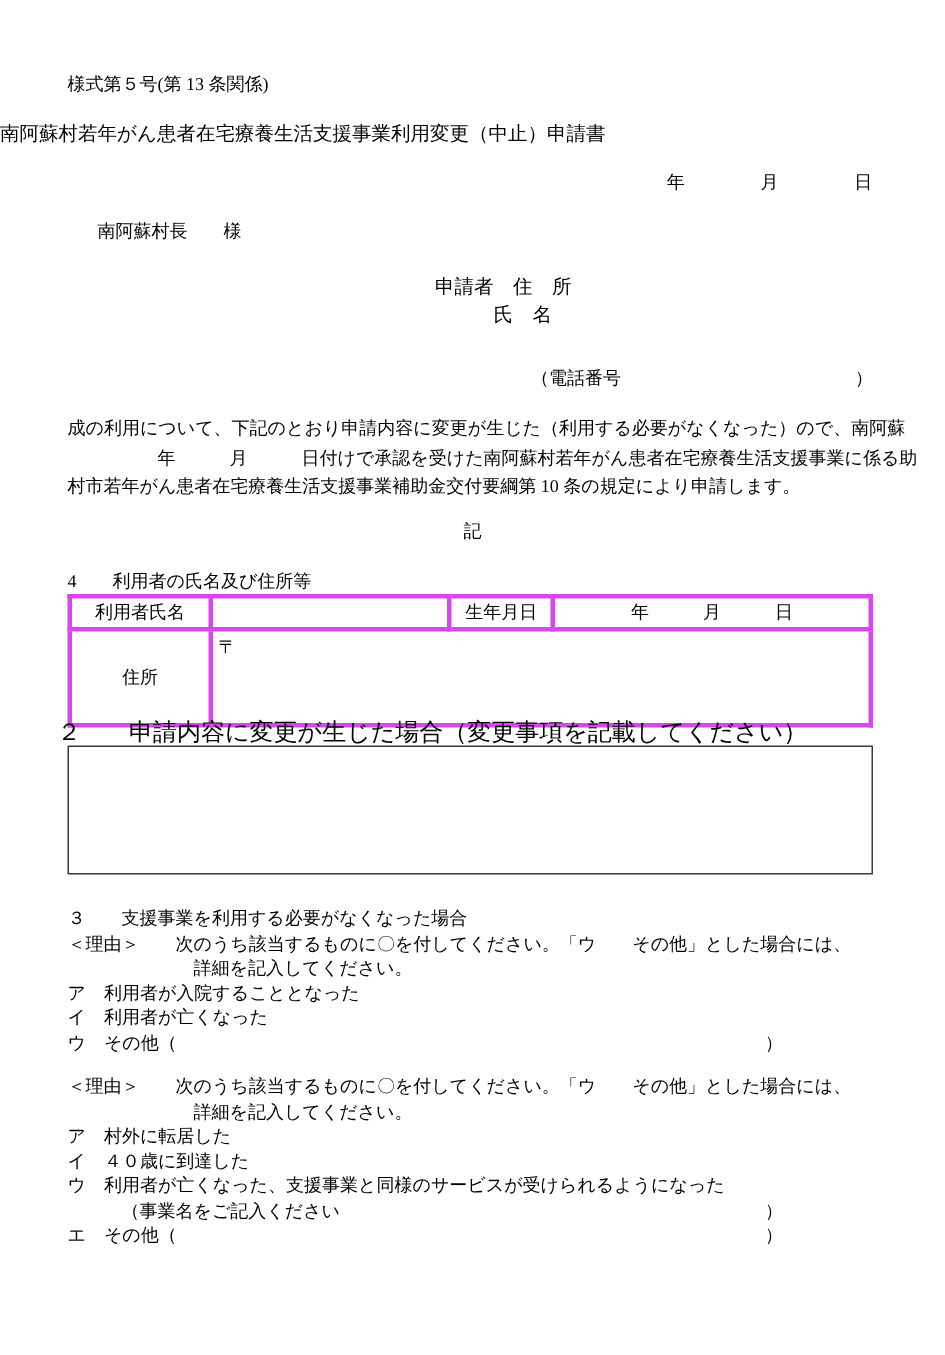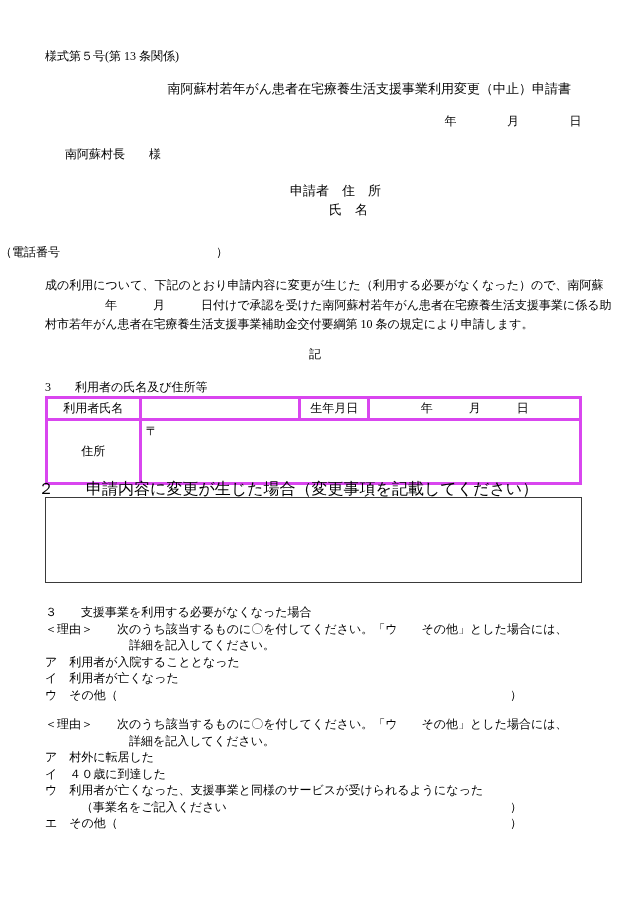--- a/index.html
+++ b/index.html
@@ -24,29 +24,29 @@
     height: 903px;
     padding: 0;
   }
 
   
   .row            { position: absolute; white-space: pre; line-height: 1.0; }
   .jp             { font-family: "Liberation Serif", "DejaVu Serif", serif; }
 
   
   #form-number    { left: 45px;  top: 50px;  font-size: 12px; text-align: right; }
-  #doc-title      { left: 0;     top: 82px;  width: 571px; text-align: right; font-size: 13px; }
+  #doc-title      { left: 0;     top: 82px;  width: 571px; text-align: left; font-size: 13px; }
   #date-line      { left: 0;     top: 115px; width: 582px; text-align: right; font-size: 12px; letter-spacing: 0.5px; }
   #addressee      { left: 65px;  top: 148px; font-size: 12px; }
 
   
   #applicant-block { position: absolute; left: 290px; top: 181px; font-size: 13px; line-height: 19px; }
   #applicant-block .ap-line { white-space: pre; }
 
-  #phone-line     { left: 0;     top: 246px; width: 582px; text-align: left; font-size: 12px; }
+  #phone-line     { left: 0;     top: 246px; width: 582px; text-align: right; font-size: 12px; }
 
   
   #body-paragraph {
     position: absolute;
     left: 45px;
     top: 276px;
     width: 540px;
     font-size: 12px;
     line-height: 19.5px;
   }
@@ -127,21 +127,21 @@
   <div class="row jp" id="phone-line">（電話番号　　　　　　　　　　　　　）</div>
 
   <div id="body-paragraph">
     <div>成の利用について、下記のとおり申請内容に変更が生じた（利用する必要がなくなった）ので、南阿蘇</div>
     <div>　　　　　年　　　月　　　日付けで承認を受けた南阿蘇村若年がん患者在宅療養生活支援事業に係る助</div>
     <div>村市若年がん患者在宅療養生活支援事業補助金交付要綱第 10 条の規定により申請します。</div>
   </div>
 
   <div class="row jp" id="ki-mark">記</div>
 
-  <div class="row jp" id="sec1-heading">3　　利用者の氏名及び住所等</div>
+  <div class="row jp" id="sec1-heading">4　　利用者の氏名及び住所等</div>
 
   <table id="user-table">
     <tbody>
       <tr>
         <td class="cell-label c-name-lbl">利用者氏名</td>
         <td class="c-name-val"></td>
         <td class="cell-label c-dob-lbl">生年月日</td>
         <td class="c-dob-val">年　　　月　　　日</td>
       </tr>
       <tr>

